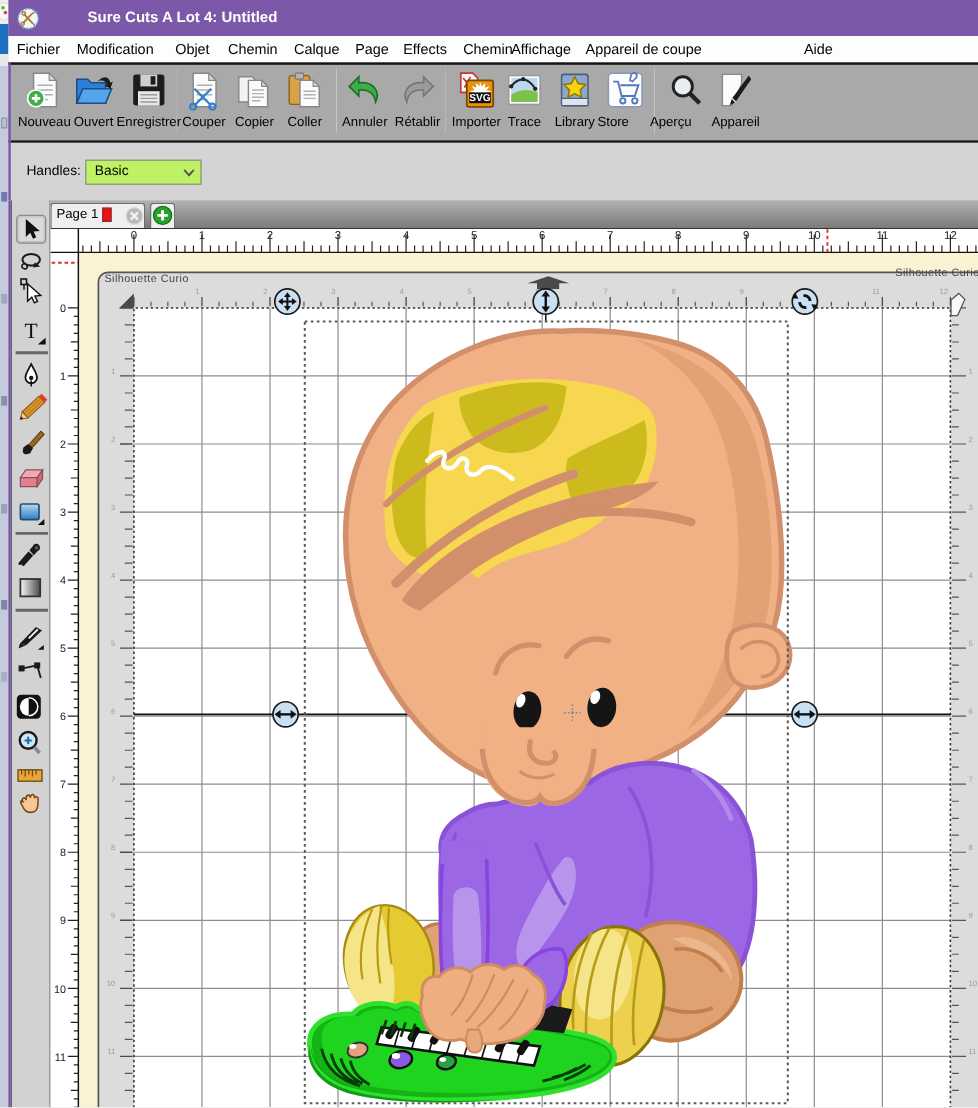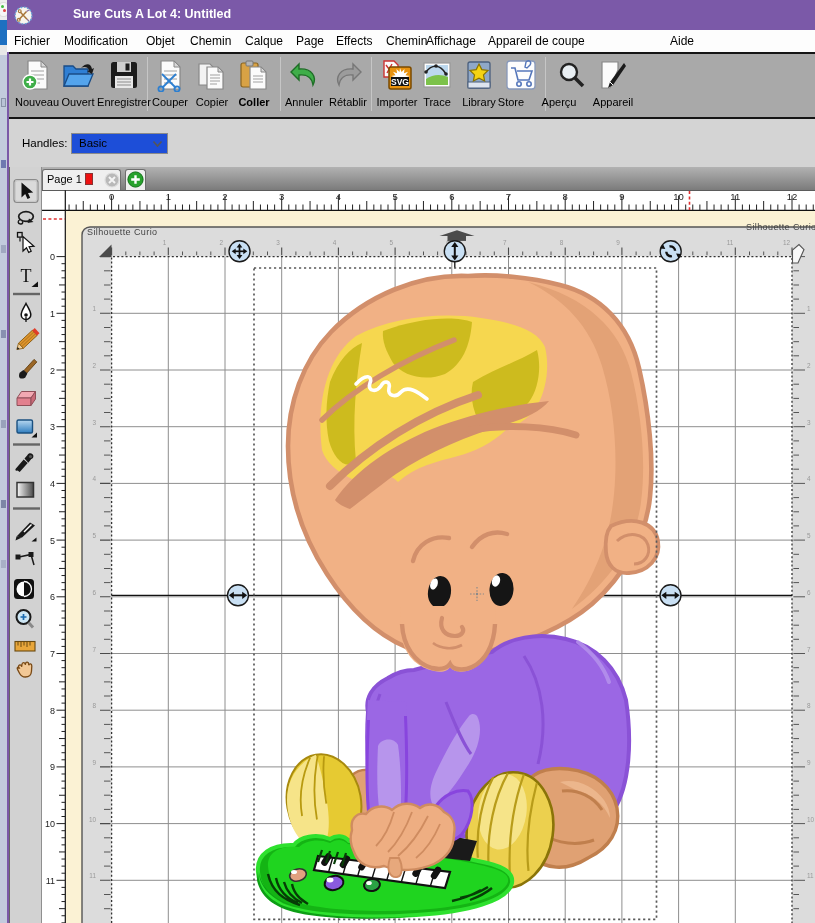--- a/index.html
+++ b/index.html
@@ -119,21 +119,21 @@
       <rect x="4" y="5" width="17" height="24" rx="2" fill="#d8a245" stroke="#8a6420" stroke-width="1.2"></rect>
       <rect x="9" y="3" width="7" height="5" rx="1" fill="#b5b5b5" stroke="#777" stroke-width="1"></rect>
       <path d="M13 9 h11 l5 5 v17 h-16 z" fill="#fbfbfb" stroke="#888" stroke-width="1.2"></path>
       <path d="M24 9 l5 5 h-5 z" fill="#d8d8d8" stroke="#888" stroke-width="1"></path>
       <g stroke="#b0b0b0" stroke-width="1.2">
         <line x1="16" y1="18" x2="26" y2="18"></line>
         <line x1="16" y1="21" x2="26" y2="21"></line>
         <line x1="16" y1="24" x2="26" y2="24"></line>
       </g>
     </svg>
-<div class="tlabel" style="left:214px;top:96px;width:80px;font-weight:bold;">Coller</div>
+<div class="tlabel" style="left:214px;top:96px;width:80px;">Coller</div>
 <svg class="abs" style="left:287px;top:58px" width="34" height="34" viewBox="0 0 34 34">
       <path d="M12 6 L4 14 L12 22 L12 17 C20 16 25 20 26 27 C30 19 25 10 12 11 Z" fill="#3fae49" stroke="#1e6e26" stroke-width="1.4"></path>
     </svg>
 <div class="tlabel" style="left:264px;top:96px;width:80px;">Annuler</div>
 <svg class="abs" style="left:331px;top:58px" width="34" height="34" viewBox="0 0 34 34">
       <path d="M22 6 L30 14 L22 22 L22 17 C14 16 9 20 8 27 C4 19 9 10 22 11 Z" fill="#9c9c9c" stroke="#777" stroke-width="1.4"></path>
     </svg>
 <div class="tlabel" style="left:308px;top:96px;width:80px;">Rétablir</div>
 <svg class="abs" style="left:380px;top:58px" width="34" height="34" viewBox="0 0 34 34">
       <path d="M4 3 h10 l4 4 v12 h-14 z" fill="#fbfbfb" stroke="#cc3333" stroke-width="1.4"></path>
@@ -179,21 +179,21 @@
 <div class="tlabel" style="left:531px;top:96px;width:56px;">Aperçu</div>
 <svg class="abs" style="left:596px;top:58px" width="34" height="34" viewBox="0 0 34 34">
       <path d="M6 4 h16 v8 l-8 18 h-8 z" fill="#fbfbfb" stroke="#888" stroke-width="1.2"></path>
       <path d="M28 5 L14 24 l-2 6 5 -3 L30 8 z" fill="#1b1b1b"></path>
       <path d="M14 24 l3 3" stroke="#fff" stroke-width="1"></path>
     </svg>
 <div class="tlabel" style="left:573px;top:96px;width:80px;">Appareil</div>
 
 <div class="abs" style="left:7px;top:119px;width:808px;height:48px;background:#d4d4d4;"></div>
 <div class="abs" style="left:22px;top:137px;font-size:11.5px;color:#000;">Handles:</div>
-<div class="abs" style="left:71px;top:133px;width:97px;height:21px;background:#1d4ed8;border:1px solid #8a8a8a;">
+<div class="abs" style="left:71px;top:133px;width:97px;height:21px;background:#bef264;border:1px solid #8a8a8a;">
  <div class="abs" style="left:7px;top:3px;font-size:11.5px;color:#000;">Basic</div>
  <svg class="abs" style="right:4px;top:6px" width="11" height="8" viewBox="0 0 11 8">
         <path d="M1.5 1.5 L5.5 6 L9.5 1.5" fill="none" stroke="#555" stroke-width="1.6"></path>
       </svg>
 </div>
 
 <div class="abs" style="left:42px;top:167px;width:773px;height:23px;background:linear-gradient(#b2b2b2,#7b7b7b);"></div>
 <div class="abs" style="left:42px;top:169px;width:79px;height:21px;background:#efefef;border:1px solid #6e6e6e;border-bottom:none;border-radius:3px 3px 0 0;"></div>
 <div class="abs" style="left:47px;top:173px;font-size:11px;color:#000;">Page 1</div>
 <div class="abs" style="left:85px;top:173px;width:8px;height:12px;background:#ee1111;border:1px solid #883333;"></div>

